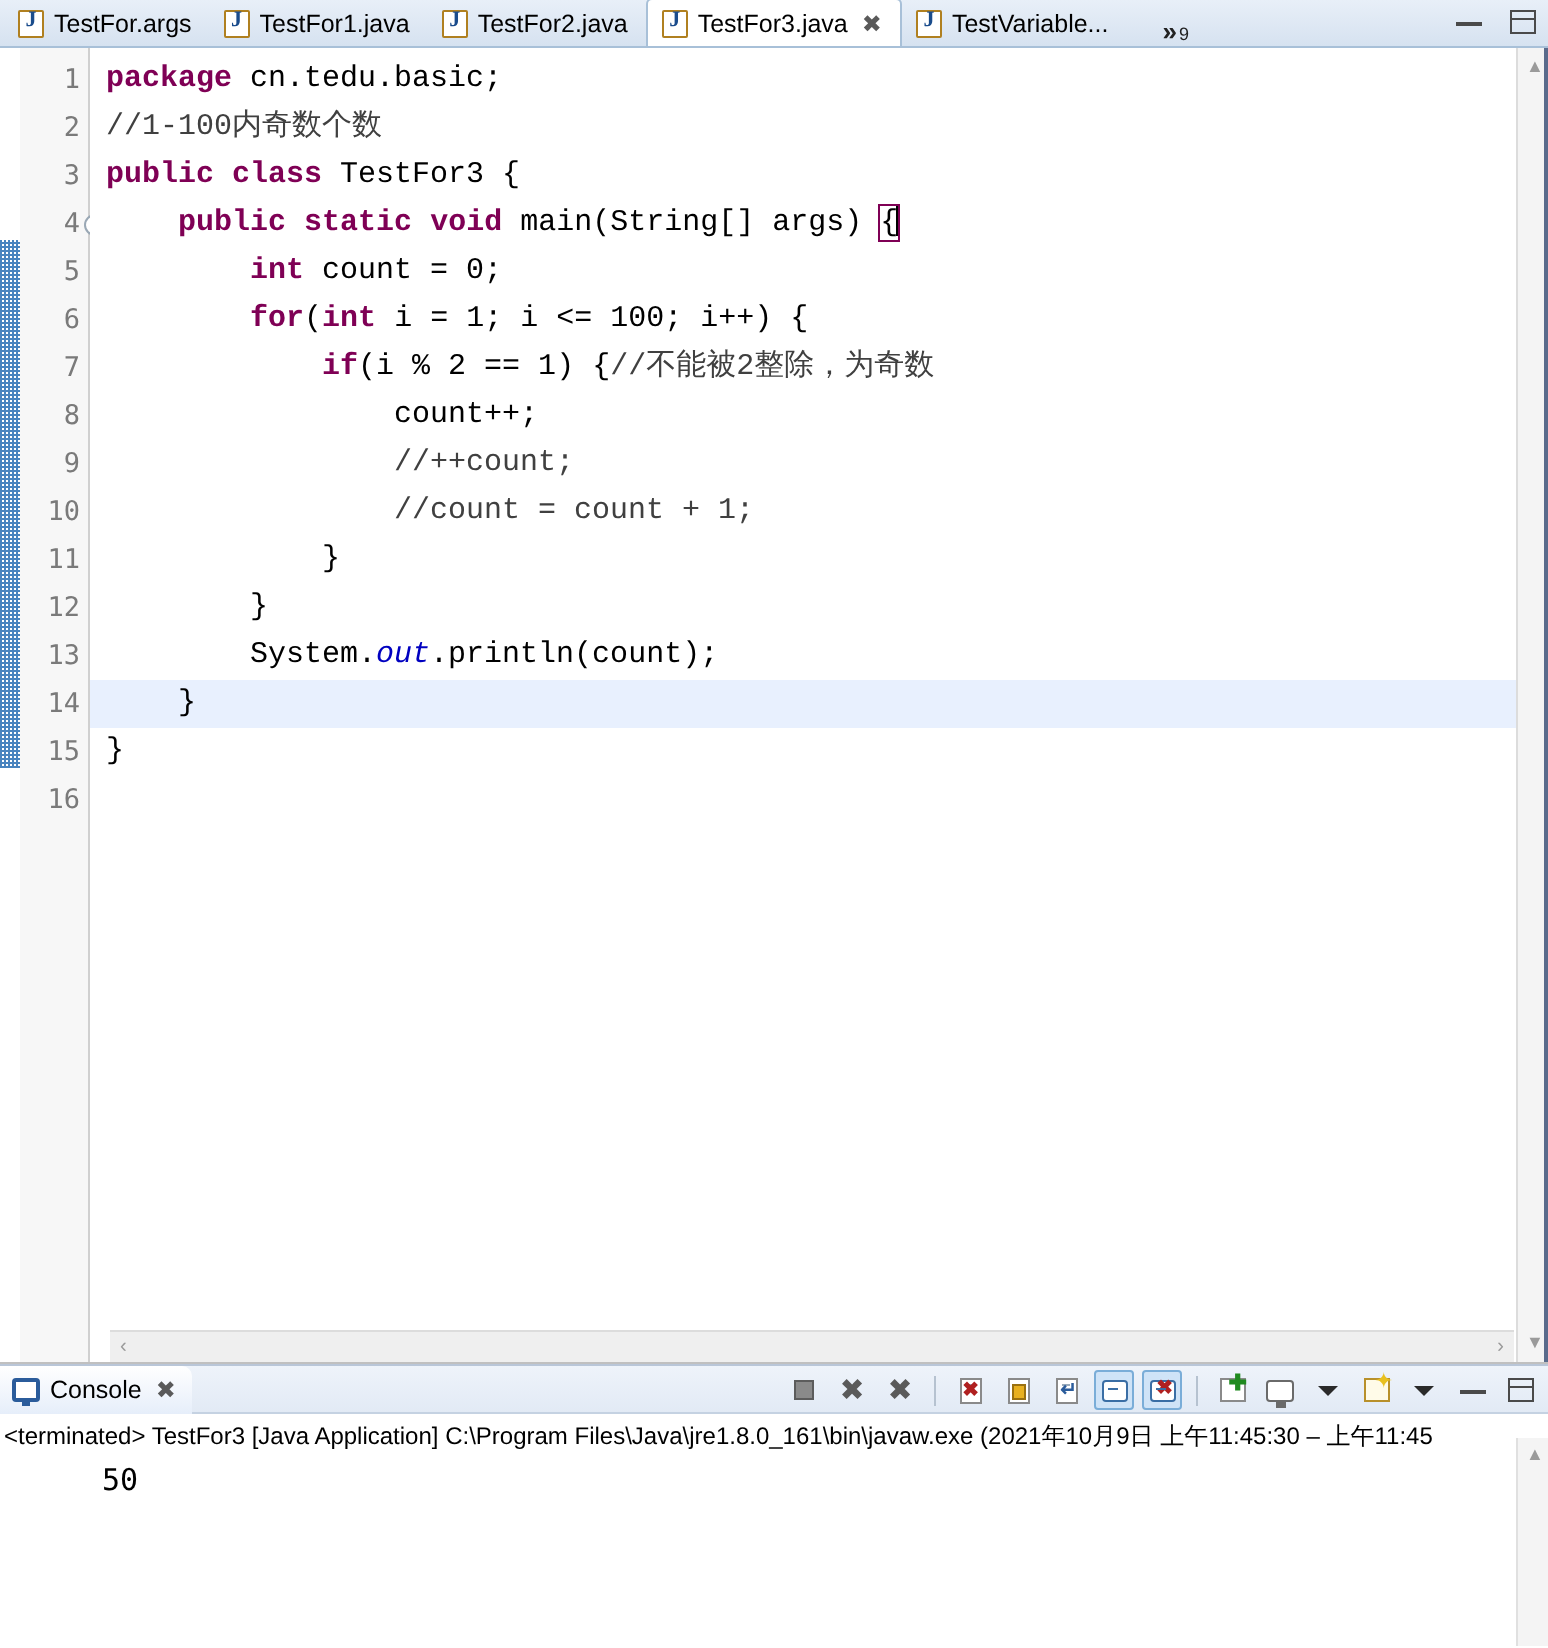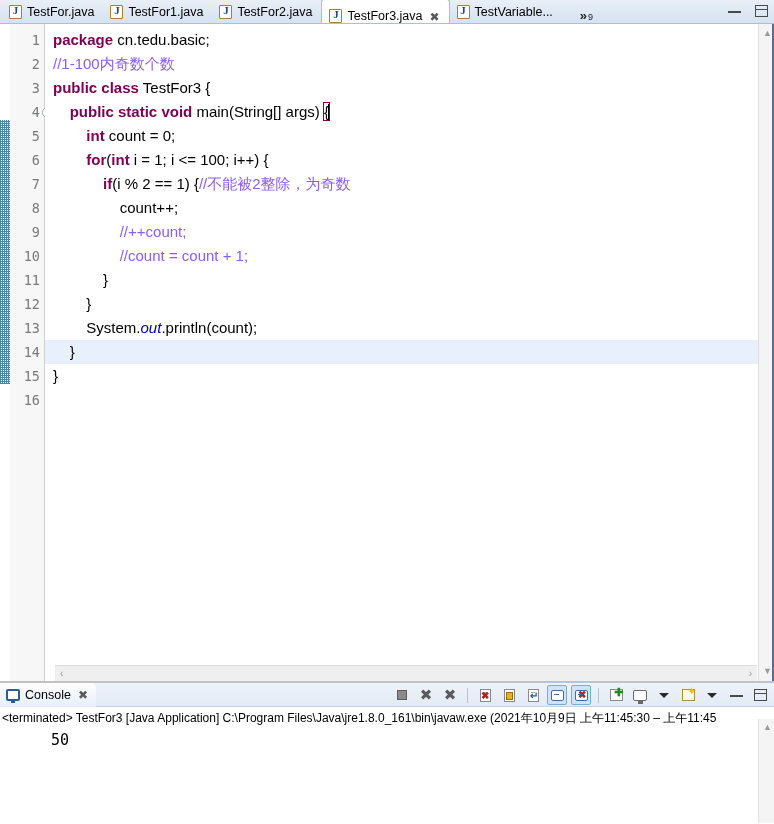--- a/index.html
+++ b/index.html
@@ -34,21 +34,20 @@
     cursor: pointer;
   }
   .tab.active {
     background: #ffffff;
     border-left: 1px solid #a8c0d8;
     border-right: 1px solid #a8c0d8;
     border-top: 1px solid #a8c0d8;
     border-top-left-radius: 3px;
     border-top-right-radius: 3px;
     height: 24px;
-    align-items: flex-end;
   }
   .jicon {
     width: 13px; height: 14px;
     border: 1px solid #b08020;
     background: #ffffff;
     border-radius: 1px;
     position: relative;
     flex: none;
   }
   .jicon::after {
@@ -159,31 +158,31 @@
   .code-area {
     flex: 1;
     position: relative;
     padding-top: 4px;
     background: #ffffff;
     overflow: hidden;
   }
   .cline {
     height: 24px;
     line-height: 24px;
-    font-family: Liberation Sans, sans-serif;
+    font-family: Liberation Mono, monospace;
     font-size: 15px;
     white-space: pre;
     padding-left: 8px;
     color: #000000;
   }
   .cline.hl {
     background: #e8f0fe;
   }
   .kw   { color: #7f0055; font-weight: bold; }
-  .cmt  { color: #8b5cf6; }
+  .cmt  { color: #404040; }
   .stat { color: #0000c0; font-style: italic; }
   .brkt {
     outline: 1px solid #7f0055;
     position: relative;
   }
   .caret {
     display: inline-block;
     width: 0;
     border-left: 2px solid #000;
     height: 16px;
@@ -446,21 +445,21 @@
     font-size: 9px; color: #9a9a9a; line-height: 1;
   }
 </style>
 </head>
 <body>
 
 <div class="tabbar">
 
   <div class="tab">
     <span class="jicon"></span>
-    <span>TestFor.java</span>
+    <span>TestFor.args</span>
   </div>
 
   <div class="tab">
     <span class="jicon"></span>
     <span>TestFor1.java</span>
   </div>
 
   <div class="tab">
     <span class="jicon"></span>
     <span>TestFor2.java</span>

